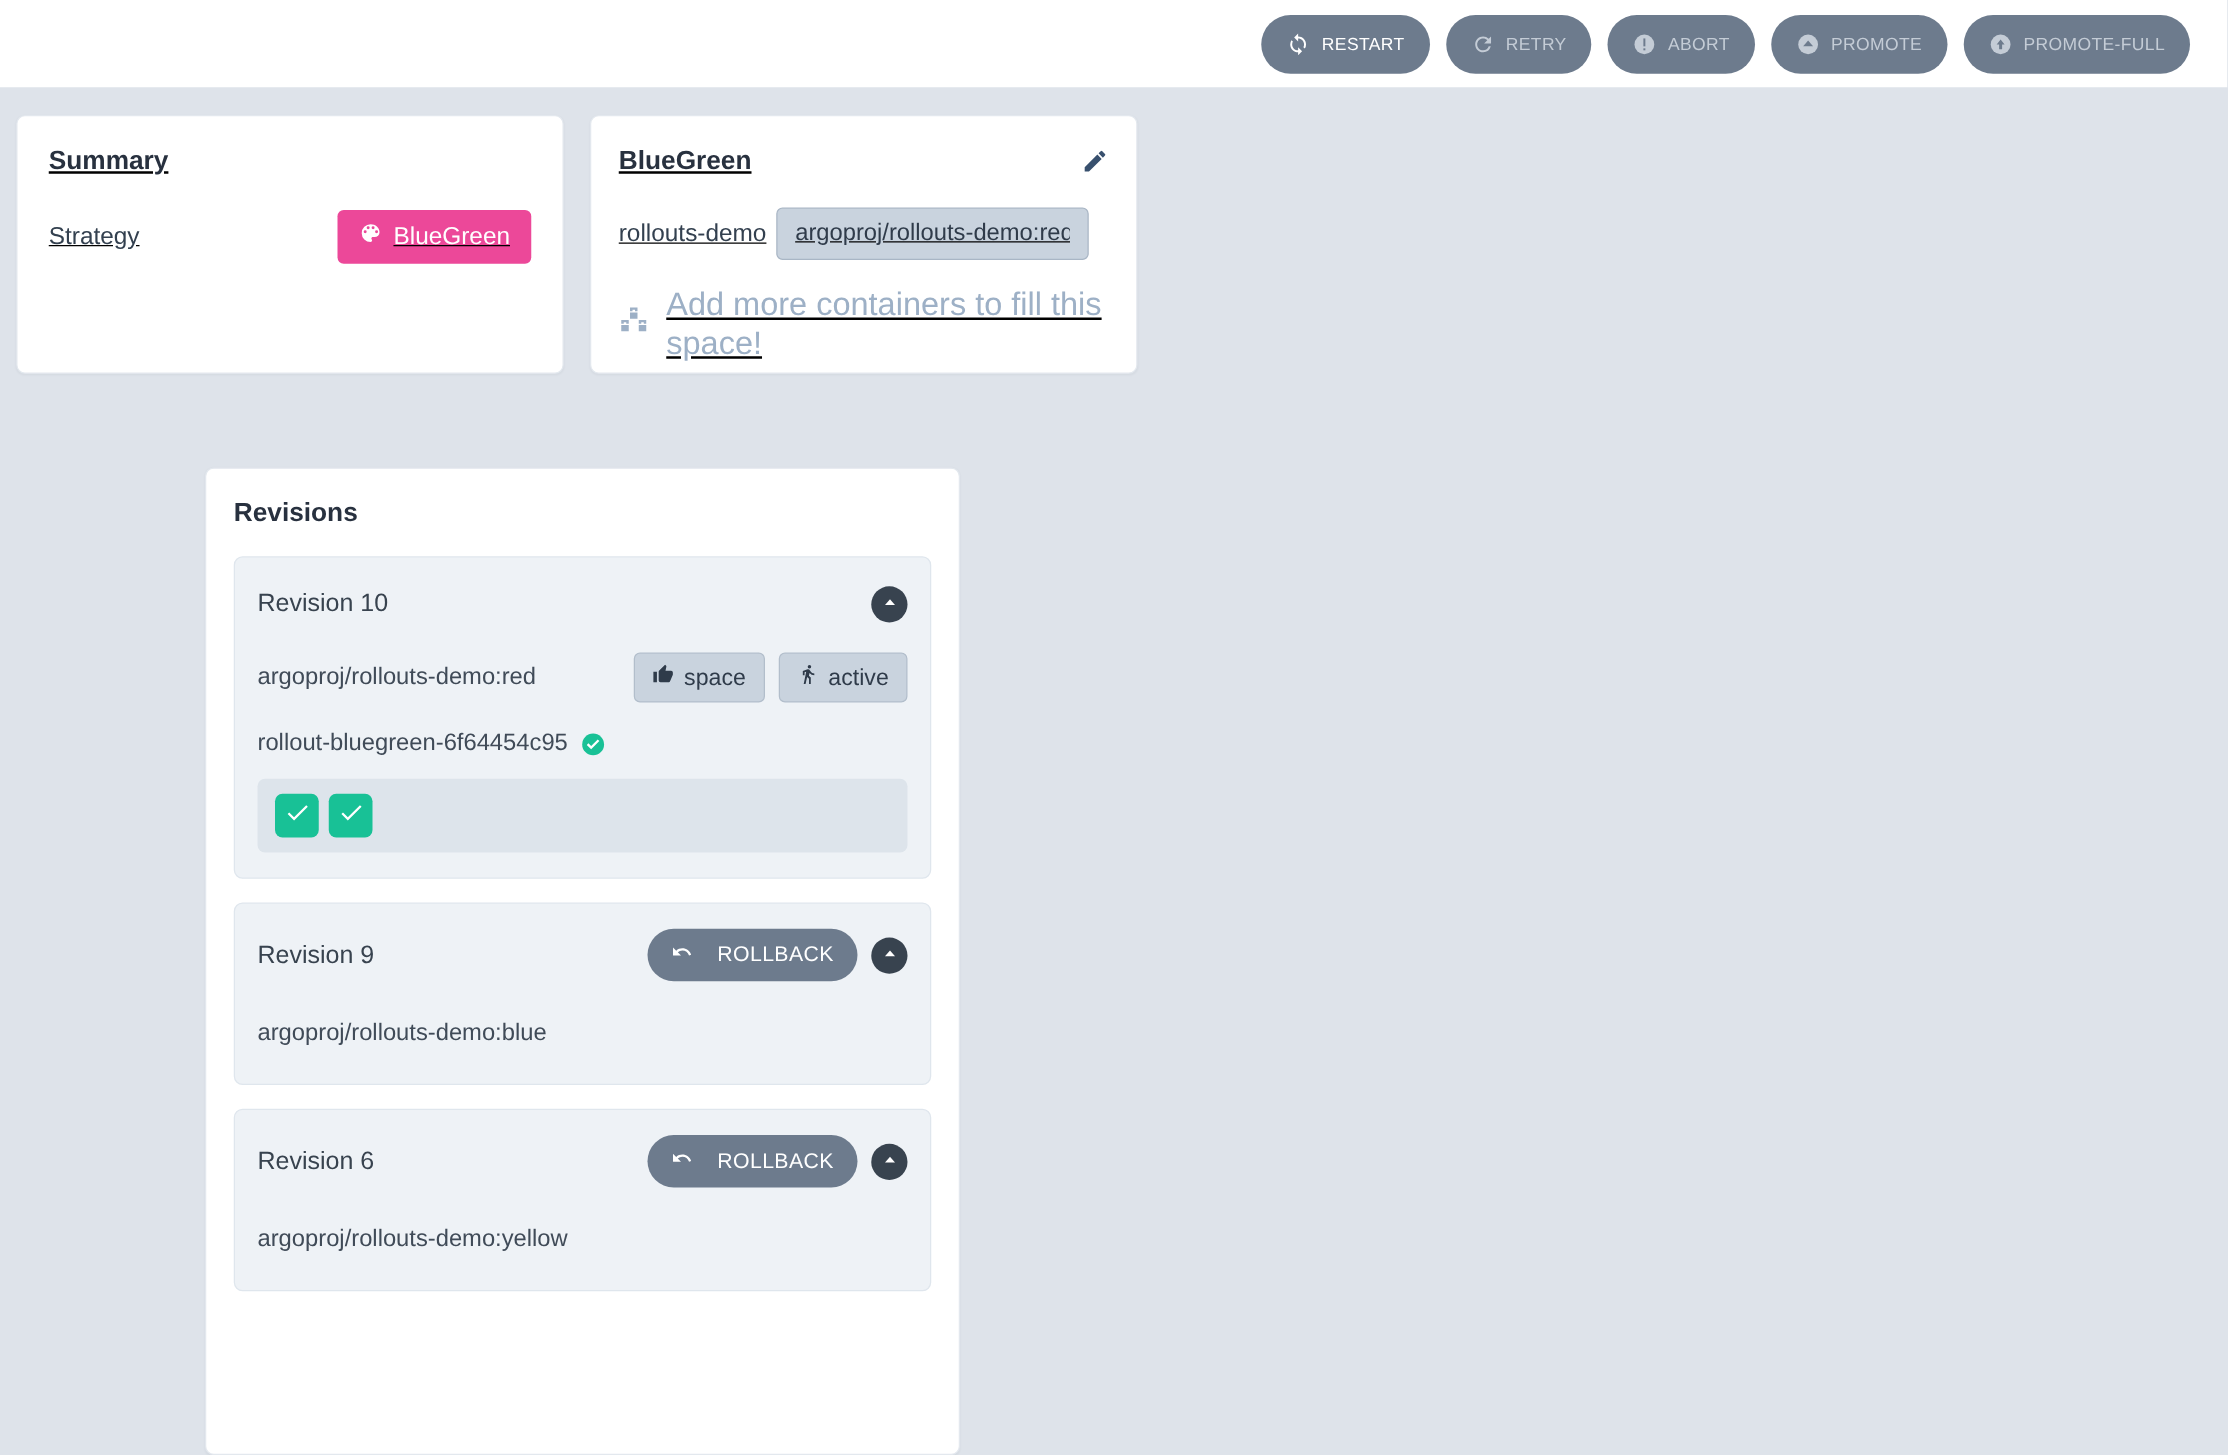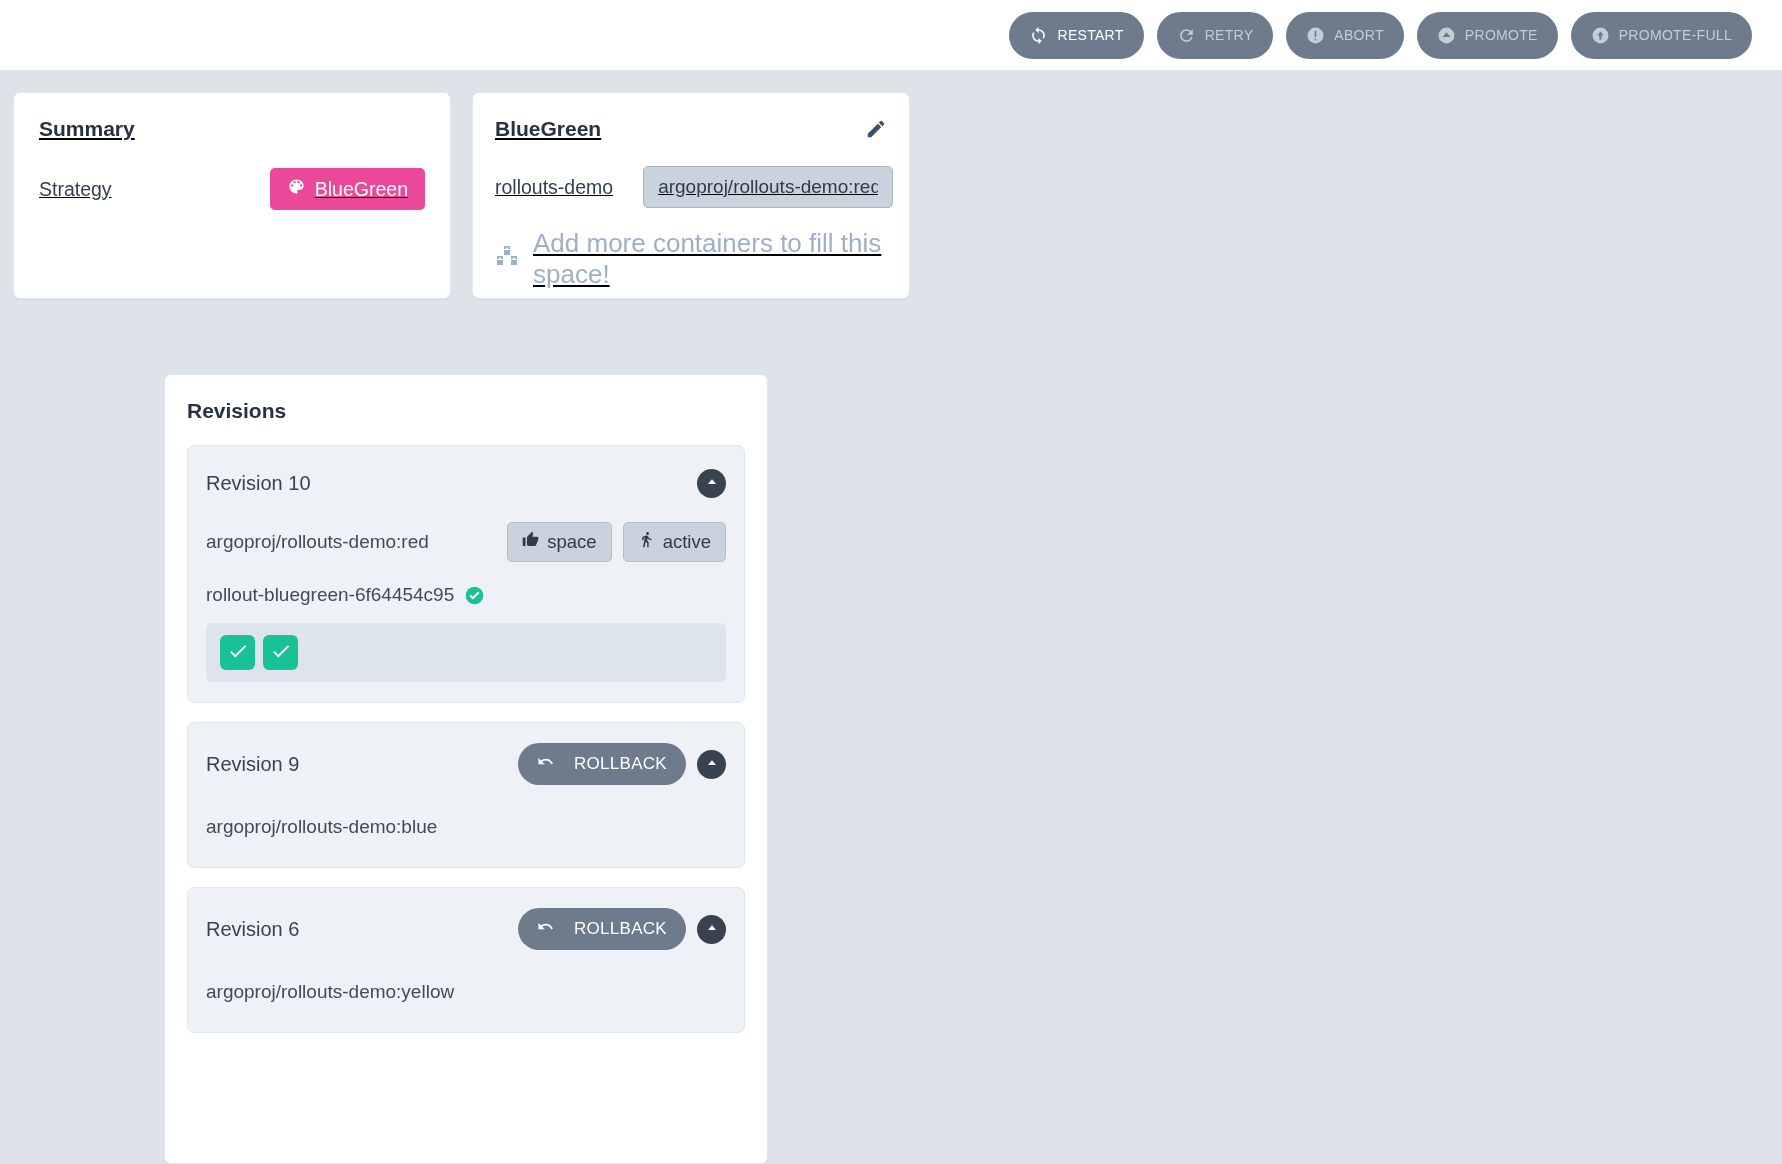--- a/index.html
+++ b/index.html
@@ -114,21 +114,21 @@
     display: inline-flex;
     align-items: center;
     gap: 9px;
     cursor: pointer;
   }
 
   .container-row {
     margin-top: 25px;
     display: flex;
     align-items: center;
-    gap: 30px;
+    gap: 8px;
   }
   .container-name {
     font-size: 19.5px;
     color: #33404f;
     white-space: nowrap;
   }
   .container-image-input {
     background: #c9d3de;
     border: 1px solid #a9b6c5;
     border-radius: 5px;

